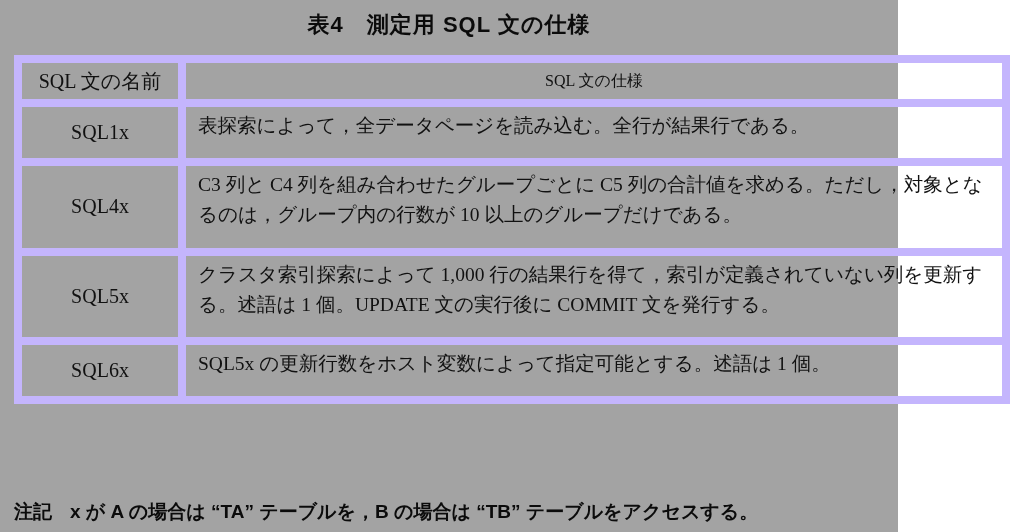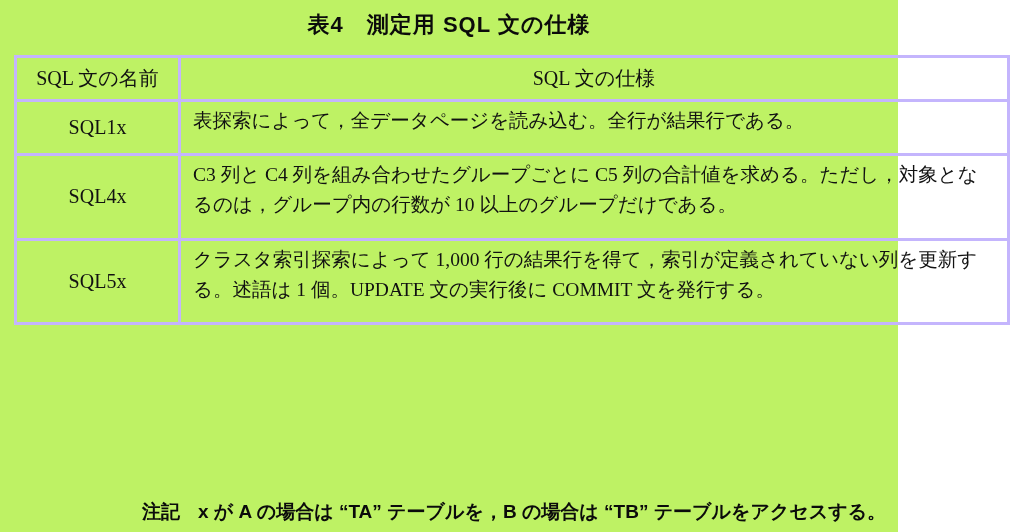--- a/index.html
+++ b/index.html
@@ -8,21 +8,21 @@
     height: 532px;
     background: #ffffff;
     font-family: "Liberation Serif", "DejaVu Serif", serif;
     color: #111111;
     overflow: hidden;
   }
   .page {
     position: relative;
     width: 898px;
     height: 532px;
-    background: #bef264;
+    background: #a3a3a3;
   }
   .title {
     position: absolute;
     top: 10px;
     left: 0;
     width: 100%;
     text-align: center;
     font-family: "Liberation Sans", "DejaVu Sans", sans-serif;
     font-weight: bold;
     font-size: 22px;
@@ -31,34 +31,34 @@
   }
   table.spec {
     position: absolute;
     top: 55px;
     left: 14px;
     width: 996px;
     border-collapse: collapse;
     table-layout: fixed;
   }
   table.spec, table.spec th, table.spec td {
-    border: 3px solid #c4b5fd;
+    border: 8px solid #c4b5fd;
   }
   table.spec {
     border: 3px solid #0b0b0b;
   }
   th.col-name, td.col-name {
     width: 164px;
     text-align: center;
     vertical-align: middle;
     font-size: 20px;
   }
   th {
     font-weight: normal;
-    font-size: 20px;
+    font-size: 16px;
     height: 44px;
     vertical-align: middle;
     text-align: center;
   }
   td.col-spec {
     padding: 4px 10px 17px 12px;
     font-size: 19.5px;
     line-height: 1.55;
     vertical-align: middle;
     text-align: left;
@@ -70,21 +70,20 @@
   .note {
     position: absolute;
     top: 499px;
     left: 14px;
     width: 1000px;
     font-family: "Liberation Sans", "DejaVu Sans", sans-serif;
     font-weight: bold;
     font-size: 19px;
     color: #0b0b0b;
     white-space: nowrap;
-    text-align: center;
   }
   .note .note-label { margin-right: 18px; }
 </style>
 </head>
 <body>
 
 <div class="page">
 
   <div class="title">表4　測定用 SQL 文の仕様</div>
 
@@ -101,20 +100,24 @@
         <td class="col-spec">表探索によって，全データページを読み込む。全行が結果行である。</td>
       </tr>
       <tr class="h-m4">
         <td class="col-name">SQL4x</td>
         <td class="col-spec">C3 列と C4 列を組み合わせたグループごとに C5 列の合計値を求める。ただし，対象となるのは，グループ内の行数が 10 以上のグループだけである。</td>
       </tr>
       <tr class="h-m5">
         <td class="col-name">SQL5x</td>
         <td class="col-spec">クラスタ索引探索によって 1,000 行の結果行を得て，索引が定義されていない列を更新する。述語は 1 個。UPDATE 文の実行後に COMMIT 文を発行する。</td>
       </tr>
+      <tr class="h-s">
+        <td class="col-name">SQL6x</td>
+        <td class="col-spec">SQL5x の更新行数をホスト変数によって指定可能とする。述語は 1 個。</td>
+      </tr>
     </tbody>
   </table>
 
   <div class="note">
     <span class="note-label">注記</span><span>x が A の場合は “TA” テーブルを，B の場合は “TB” テーブルをアクセスする。</span>
   </div>
 
 </div>
 
 </body></html>

